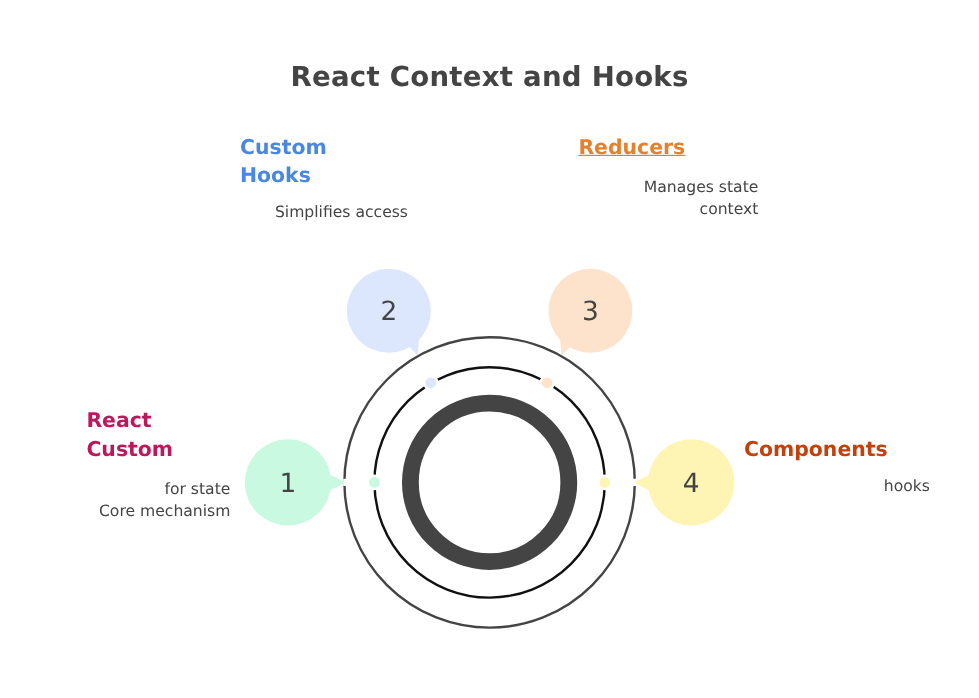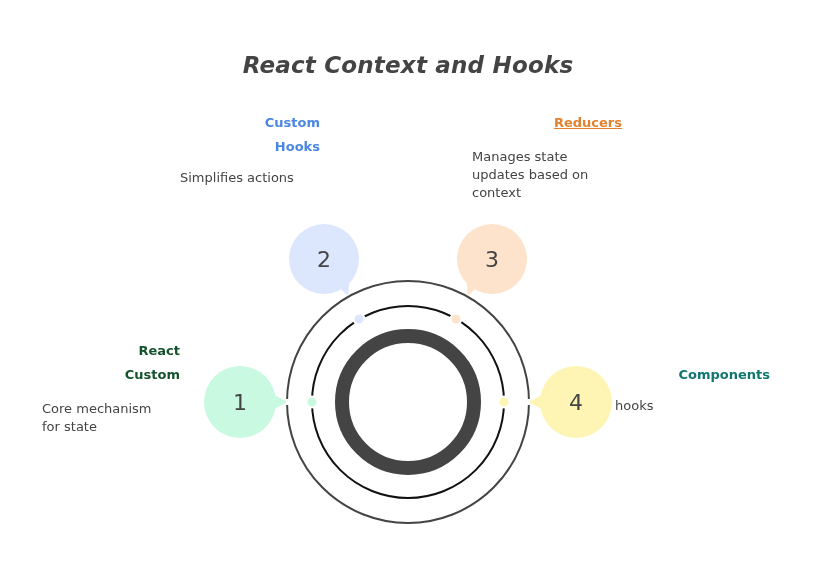--- a/index.html
+++ b/index.html
@@ -1,22 +1,22 @@
 <!DOCTYPE html>
 <html><head>
   <meta charset="utf-8">
   <style>
     html, body { margin: 0; padding: 0; background: #ffffff; }
     body { width: 816px; height: 582px; position: relative; overflow: hidden;
            font-family: "DejaVu Sans", sans-serif; color: #444444; }
     .title { position: absolute; left: 0; width: 816px; top: 52px; text-align: center;
-             font-size: 23px; font-weight: bold; color: #444444; letter-spacing: 0.2px; font-style: italic; }
+             font-size: 23px; font-weight: bold; color: #444444; letter-spacing: 0.2px; }
     svg.diagram { position: absolute; left: 0; top: 0; }
-    .heading { position: absolute; text-align: right; font-weight: bold; font-size: 13px; line-height: 24px; }
-    .desc { position: absolute; text-align: left; font-size: 13px; line-height: 18px; color: #444444; }
+    .heading { position: absolute; text-align: left; font-weight: bold; font-size: 17px; line-height: 24px; }
+    .desc { position: absolute; text-align: right; font-size: 13px; line-height: 18px; color: #444444; }
     .num { font-family: "DejaVu Sans", sans-serif; font-size: 22px; fill: #444444; }
   </style>
 </head>
 <body>
 
 <div class="title" style="color: rgb(68, 68, 68);">React Context and Hooks</div>
 
 <svg class="diagram" width="816" height="582" viewBox="0 0 816 582">
 
   <circle cx="408" cy="402" r="121" fill="none" stroke="#444444" stroke-width="2"></circle>
@@ -46,44 +46,43 @@
 
   <rect x="286" y="399" width="4" height="6" fill="#ffffff"></rect>
   <rect x="526" y="399" width="4" height="6" fill="#ffffff"></rect>
 
   <circle class="bubble-fill" cx="312" cy="402" r="5.5" stroke="#ffffff" stroke-width="2" fill="#C9F9E0"></circle>
   <circle class="bubble-fill" cx="359" cy="319" r="5.5" stroke="#ffffff" stroke-width="2" fill="#DCE7FD"></circle>
   <circle class="bubble-fill" cx="456" cy="319" r="5.5" stroke="#ffffff" stroke-width="2" fill="#FDE3CB"></circle>
   <circle class="bubble-fill" cx="504" cy="402" r="5.5" stroke="#ffffff" stroke-width="2" fill="#FEF5B5"></circle>
 </svg>
 
-<div class="heading" style="left: 60px; width: 120px; top: 339px; color: #14532d;">
+<div class="heading" style="left: 72px; width: 120px; top: 339px; color: #be185d;">
   <div>React</div>
   <div>Custom</div>
 </div>
 <div class="desc" style="left:42px; width:150px; top:400px;">
+  <div>for state</div>
   <div>Core mechanism</div>
-  <div>for state</div>
 </div>
 
 <div class="heading" style="left: 200px; width: 120px; top: 111px; color: rgb(74, 135, 226);">
   <div>Custom</div>
   <div>Hooks</div>
 </div>
 <div class="desc" style="left:180px; width:160px; top:169px;">
-  <div>Simplifies actions</div>
+  <div>Simplifies access</div>
 </div>
 
 <div class="heading" style="left: 482px; width: 140px; top: 111px; color: rgb(227, 130, 46); text-decoration: underline;">
   <div>Reducers</div>
 </div>
 <div class="desc" style="left:472px; width:160px; top:148px;">
   <div>Manages state</div>
-  <div>updates based on</div>
   <div>context</div>
 </div>
 
-<div class="heading" style="left: 620px; width: 150px; top: 363px; color: #0f766e;">
+<div class="heading" style="left: 620px; width: 150px; top: 363px; color: #c2410c;">
   <div>Components</div>
 </div>
 <div class="desc" style="left:615px; width:160px; top:397px;">
   <div>hooks</div>
 </div>
 
 </body></html>

